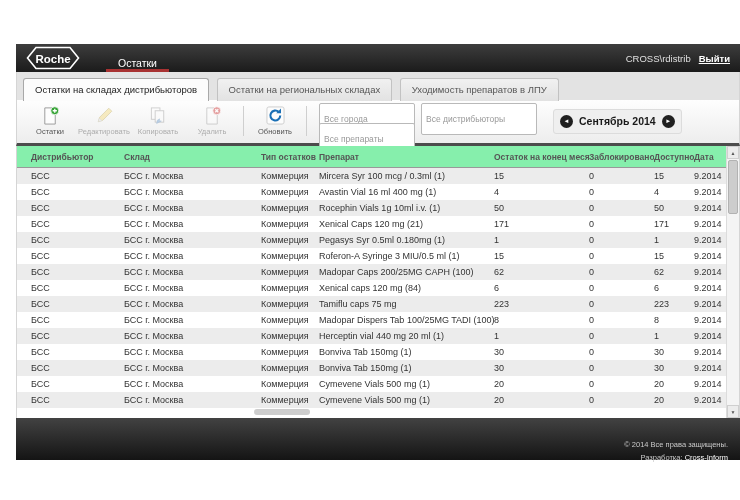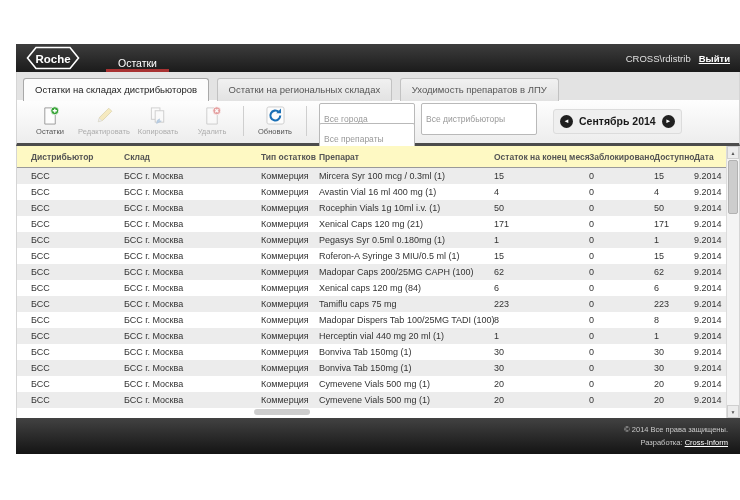--- a/index.html
+++ b/index.html
@@ -25,21 +25,21 @@
   .sep { width:1px; background:#cfcfcf; margin:3px 4px; }
   .filters { display:grid; grid-template-columns:96px 116px; grid-auto-rows:16px; gap:4px 6px; margin-left:8px; align-content:center; }
   .filter-input { border:1px solid #b9b9b9; border-radius:2px; font-size:8.5px; color:#777; padding:2px 4px; width:100%; height:32px; background:#fff; font-family:"Liberation Sans", sans-serif; }
   .filter-input::placeholder { color:#999; }
   .month { margin-left:16px; align-self:center; display:flex; align-items:center; gap:6px; background:#efefef; border:1px solid #dcdcdc; border-radius:3px; padding:5px 6px; }
   .month-btn { width:13px; height:13px; border-radius:50%; background:#1f1f1f; color:#fff; font-size:6px; line-height:13px; text-align:center; cursor:pointer; }
   .month-label { font-size:10.5px; font-weight:bold; color:#1a1a1a; white-space:nowrap; }
 
   
   .table-wrap { position:relative; background:#fff; height:272px; border-left:1px solid #d5d5d5; border-right:1px solid #d5d5d5; overflow:hidden; }
-  .thead { display:flex; height:22px; align-items:center; border-bottom:1px solid #999; background:#fef9c3; width:711px; }
+  .thead { display:flex; height:22px; align-items:center; border-bottom:1px solid #999; background:#86efac; width:711px; }
   .th { font-size:8.5px; font-weight:bold; color:#555; white-space:nowrap; overflow:hidden; }
   .tbody { width:711px; }
   .tr { display:flex; height:16px; align-items:center; cursor:pointer; }
   .tr.odd { background:#ececec; }
   .td { font-size:9px; color:#333; white-space:nowrap; overflow:hidden; padding-right:4px; }
   .c1 { width:107px; padding-left:14px; }
   .c2 { width:137px; }
   .c3 { width:58px; }
   .c4 { width:175px; }
   .c5 { width:95px; }
@@ -50,21 +50,21 @@
   
   .vscroll { position:absolute; top:0; right:0; width:13px; height:272px; background:#f4f4f4; border-left:1px solid #dcdcdc; }
   .varrow { position:absolute; left:0; width:12px; height:13px; background:#ececec; border:1px solid #cfcfcf; color:#555; font-size:5px; line-height:12px; text-align:center; cursor:pointer; }
   .varrow.up { top:0; }
   .varrow.down { bottom:0; }
   .vthumb { position:absolute; left:1px; top:14px; width:10px; height:54px; background:#cdcdcd; border:1px solid #b2b2b2; border-radius:2px; cursor:pointer; }
   
   .hthumb { position:absolute; left:237px; bottom:3px; width:56px; height:6px; background:#cdcdcd; border-radius:3px; cursor:pointer; }
 
   
-  .footer { height:36px; background:linear-gradient(#424242,#141414); color:#c9c9c9; font-size:7.5px; text-align:right; padding:6px 12px; line-height:1.7; }
+  .footer { height:36px; background:linear-gradient(#424242,#141414); color:#c9c9c9; font-size:7.5px; text-align:right; padding:21px 12px; line-height:1.7; }
   .footer-link { color:#fff; text-decoration:underline; cursor:pointer; }
 
   svg text { font-family:"Liberation Sans", sans-serif; }
 </style>
 </head>
 <body>
 
 <div class="app">
 
   <div class="topbar">

